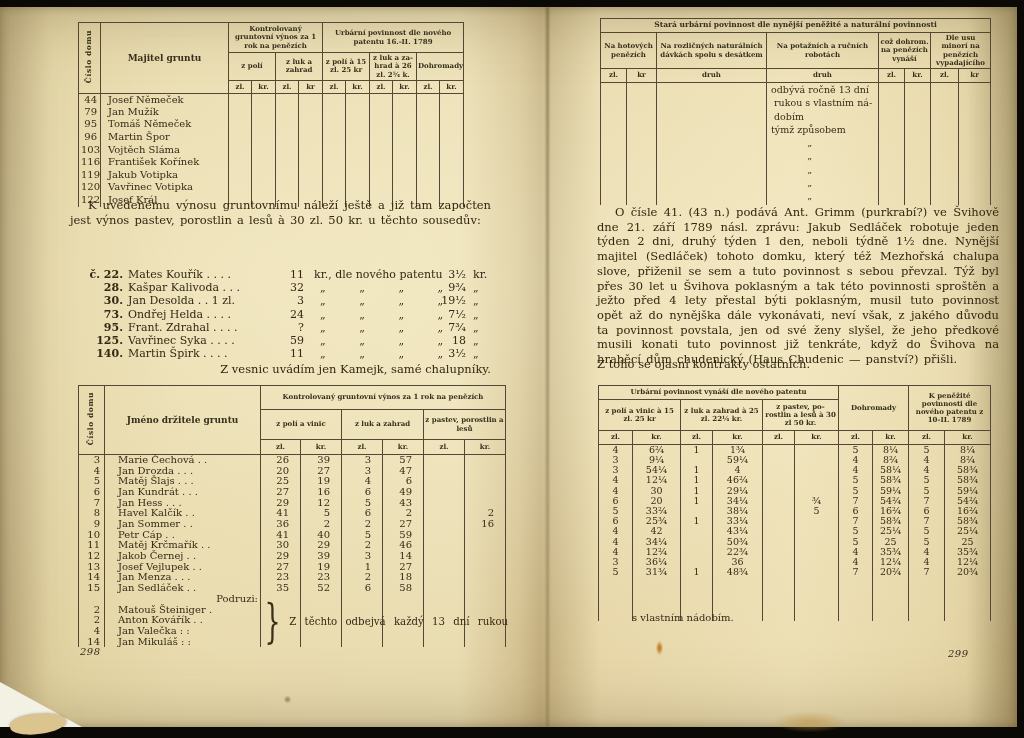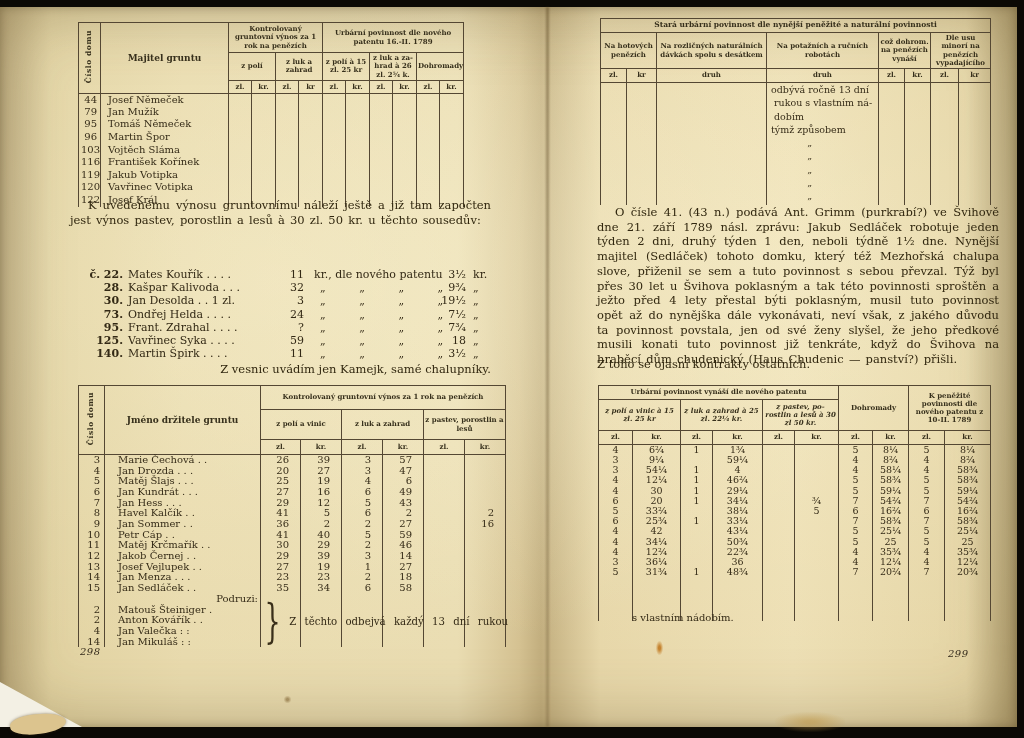--- a/index.html
+++ b/index.html
@@ -62,21 +62,21 @@
 
   #t3{width:390px;}
   #t3 thead tr:nth-child(1) th{height:14px;font-size:7.5px;}
   #t3 thead tr:nth-child(2) th{height:32px;}
   #t3 thead tr:nth-child(3) th{height:14px;}
   #t3 td{height:122px;vertical-align:top;text-align:left;font-size:9.5px;line-height:1.4;white-space:pre-wrap;}
   #t3 td.robota{padding-left:4px;}
 
   #t4{width:392px;}
   #t4 thead tr:nth-child(1) th{height:14px;}
-  #t4 thead tr:nth-child(2) th{height:31px;font-style:italic;}
+  #t4 thead tr:nth-child(2) th{height:31px;}
   #t4 thead tr:nth-child(3) th{height:14px;}
   #t4 td{height:10.2px;text-align:center;font-size:9.5px;}
 
   
   #list{width:406px;}
   #list td{font-size:11px;height:13.2px;line-height:1.0;color:#332915;white-space:nowrap;}
   #list td:nth-child(1){text-align:right;padding-right:5px;font-weight:700;}
   #list td:nth-child(2){text-align:left;}
   #list td:nth-child(3){text-align:right;}
   #list td:nth-child(4){text-align:left;padding-left:10px;}
@@ -493,21 +493,21 @@
         <td>23</td>
         <td>2</td>
         <td>18</td>
         <td></td>
         <td></td>
       </tr>
       <tr>
         <td>15</td>
         <td>Jan Sedláček  .  .</td>
         <td>35</td>
-        <td>34</td>
+        <td>52</td>
         <td>6</td>
         <td>58</td>
         <td></td>
         <td></td>
       </tr>
       <tr>
         <td></td>
         <td class="c">Podruzi:</td>
         <td></td>
         <td></td>

